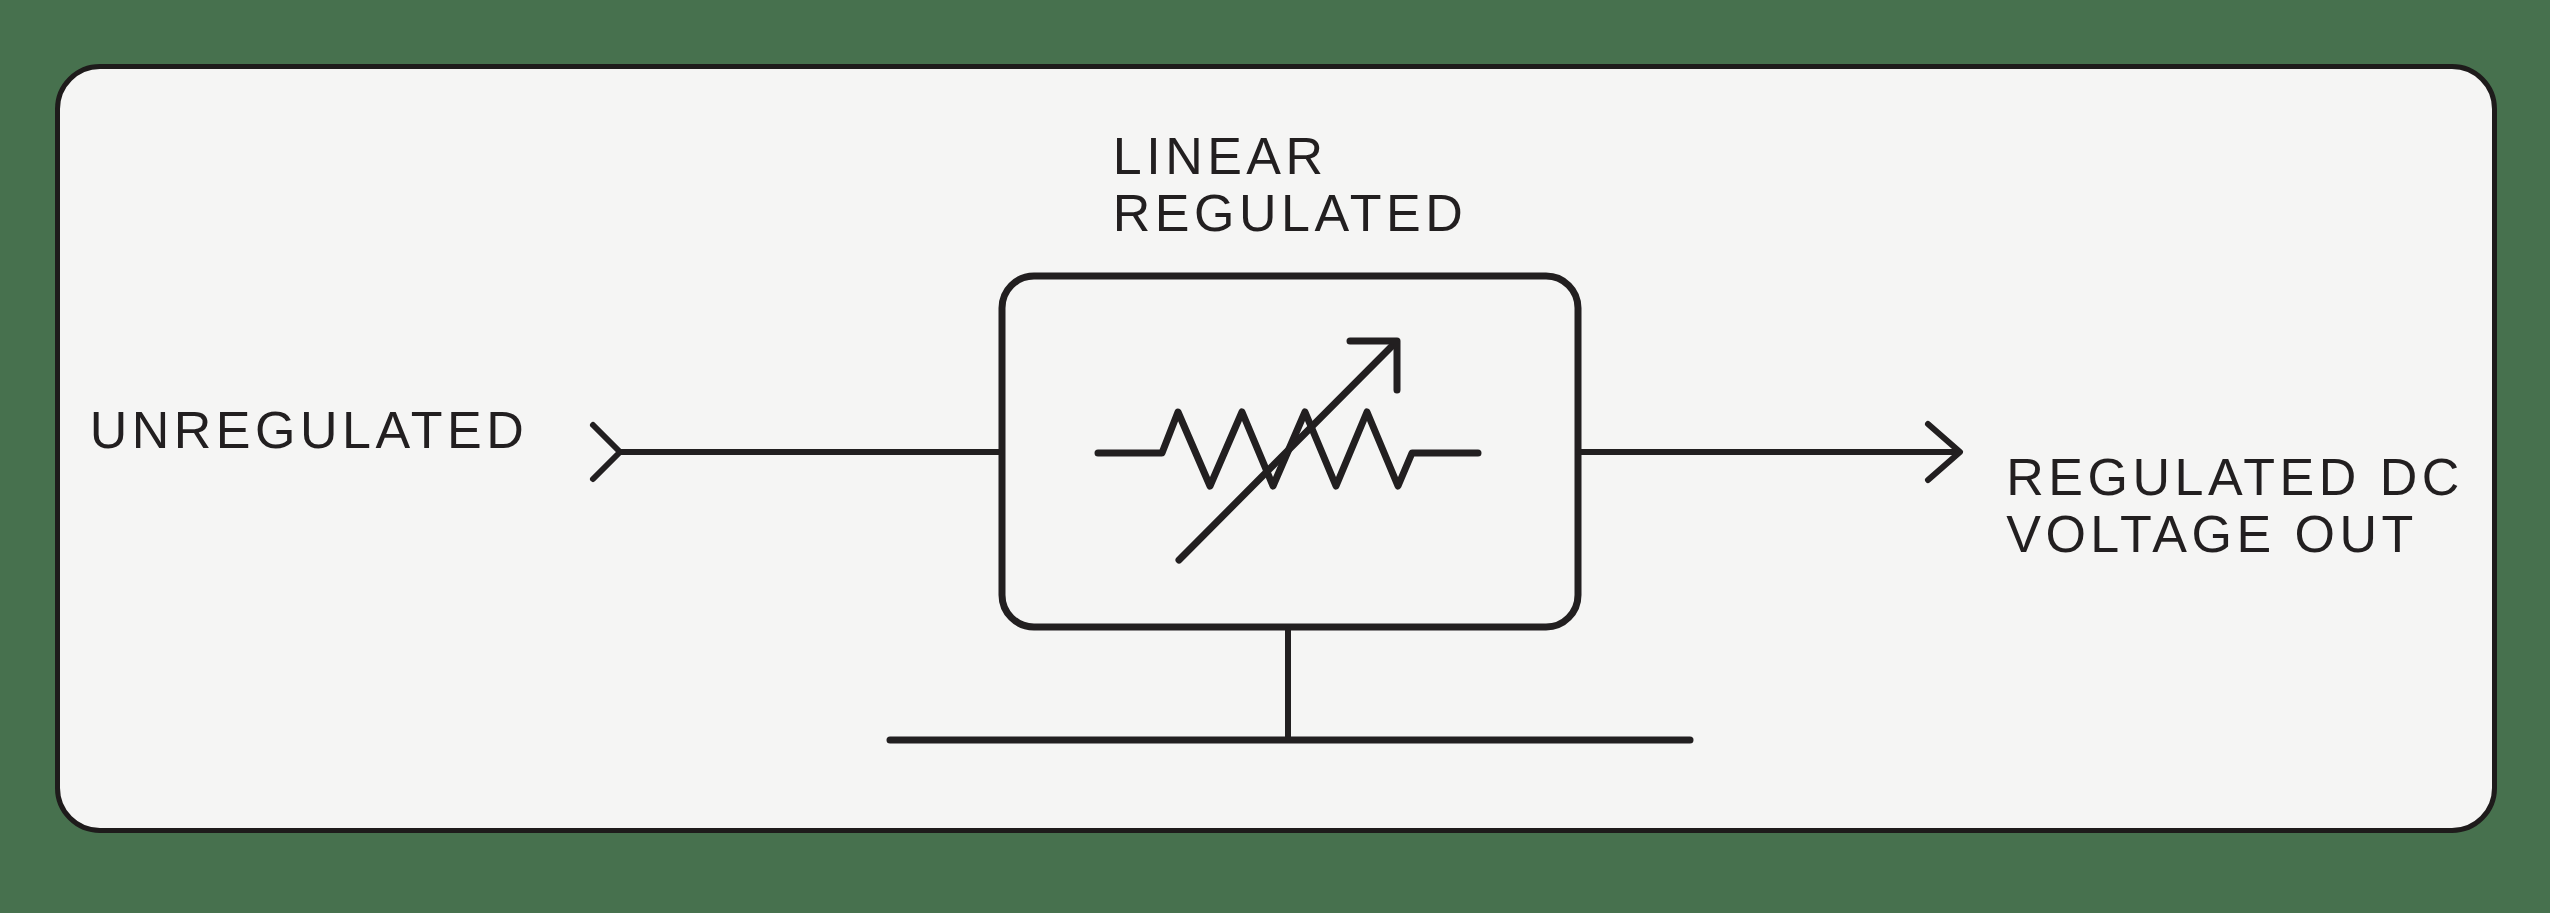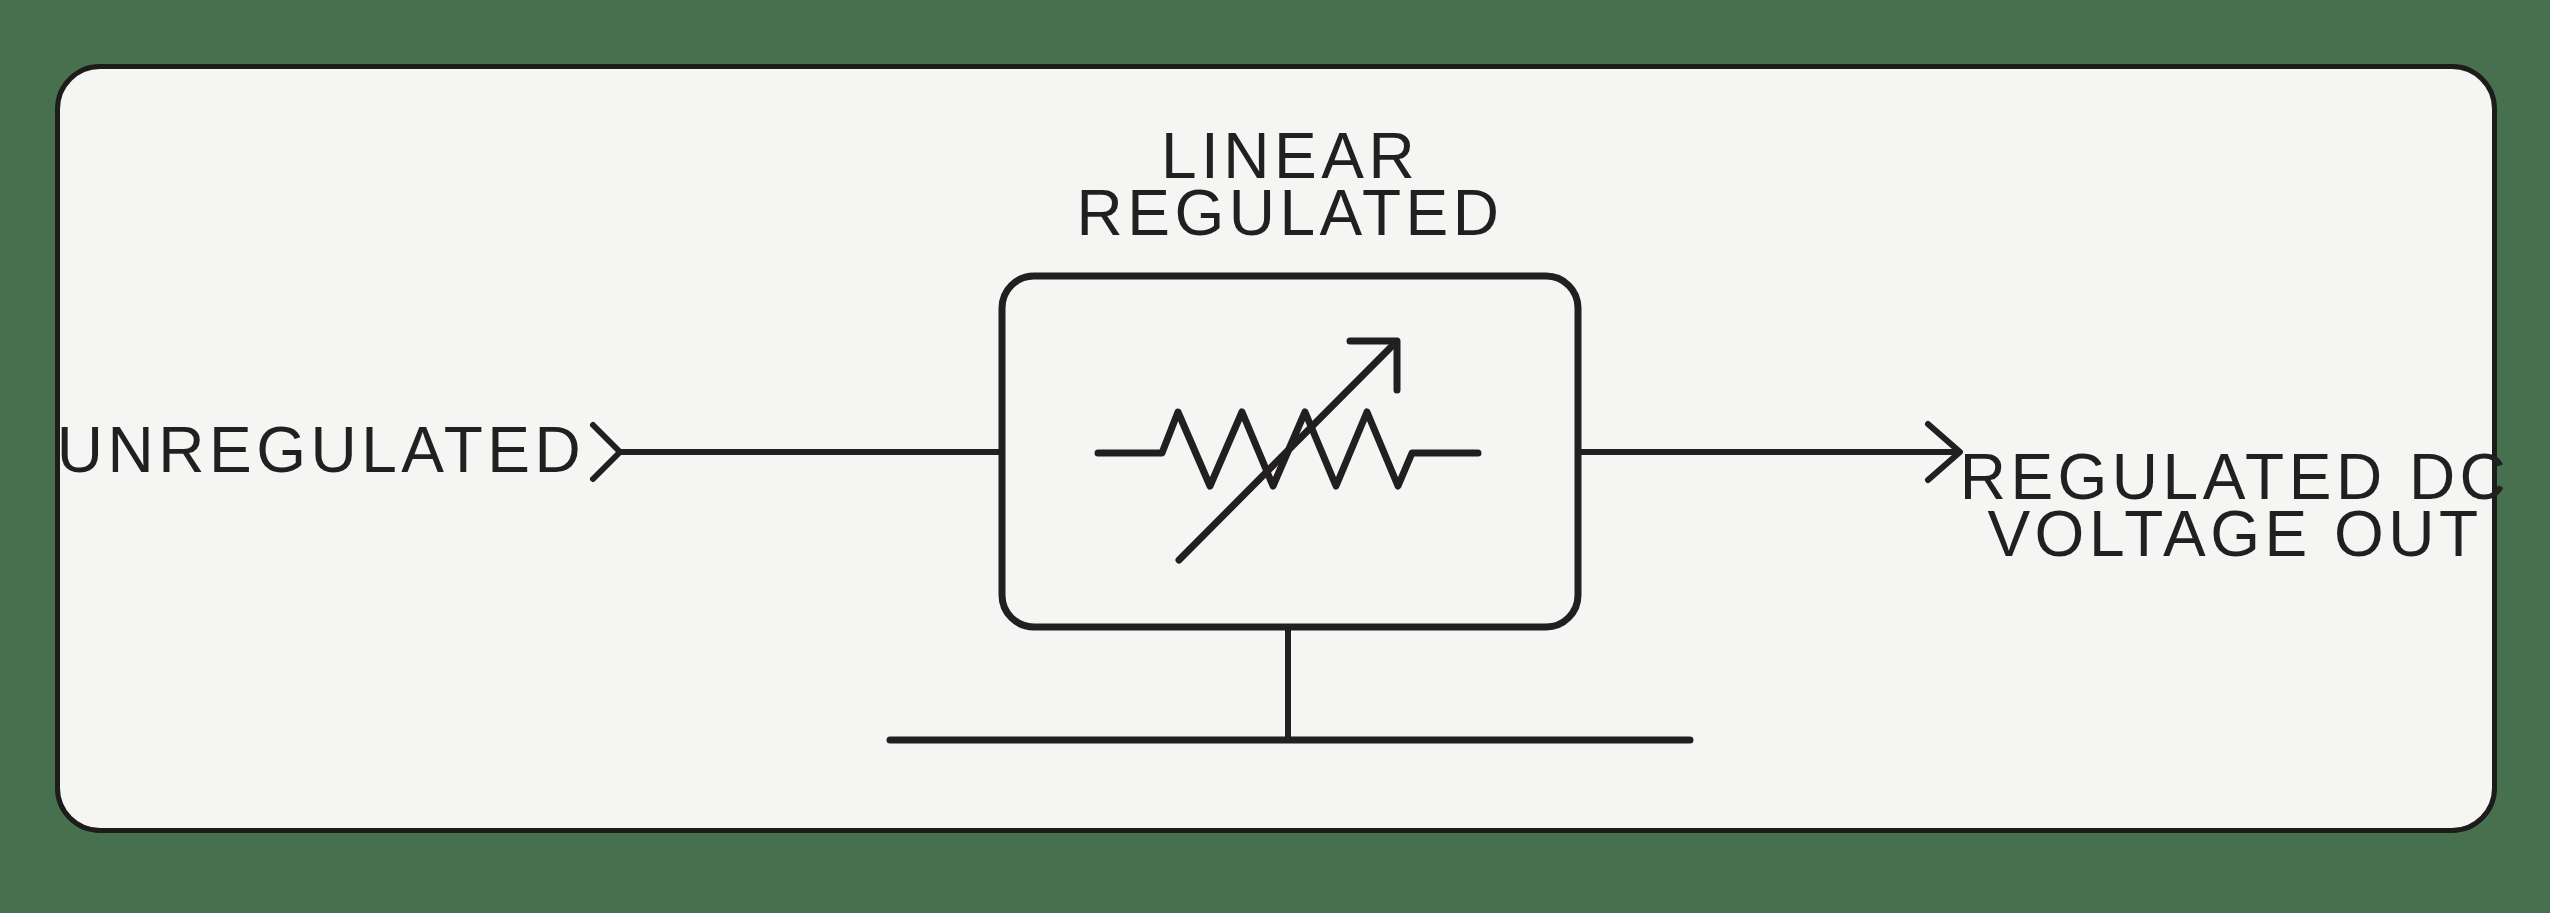--- a/index.html
+++ b/index.html
@@ -34,30 +34,29 @@
   .svg-layer {
     position: absolute;
     left: 0; top: 0;
     width: 2550px;
     height: 913px;
     pointer-events: none;
   }
   .txt {
     position: absolute;
     color: #221f20;
-    font-size: 64px;
+    font-size: 52px;
     line-height: 57px;
     font-weight: 500;
     letter-spacing: 4.5px;
-    text-align: center;
     white-space: nowrap;
     transform: translateX(-50%);
   }
   .title-block   { left: 1290px; top: 128px; }
-  .input-label   { left: 321px;  top: 402px; margin-top: 20px; }
+  .input-label   { left: 309px;  top: 402px; }
   .output-label  { left: 2235px; top: 402px; margin-top: 47px; }
 </style>
 </head>
 <body>
 
 <div class="stage">
 
   <div class="panel"></div>
 
   <svg class="svg-layer" viewBox="0 0 2550 913" xmlns="http://www.w3.org/2000/svg">

